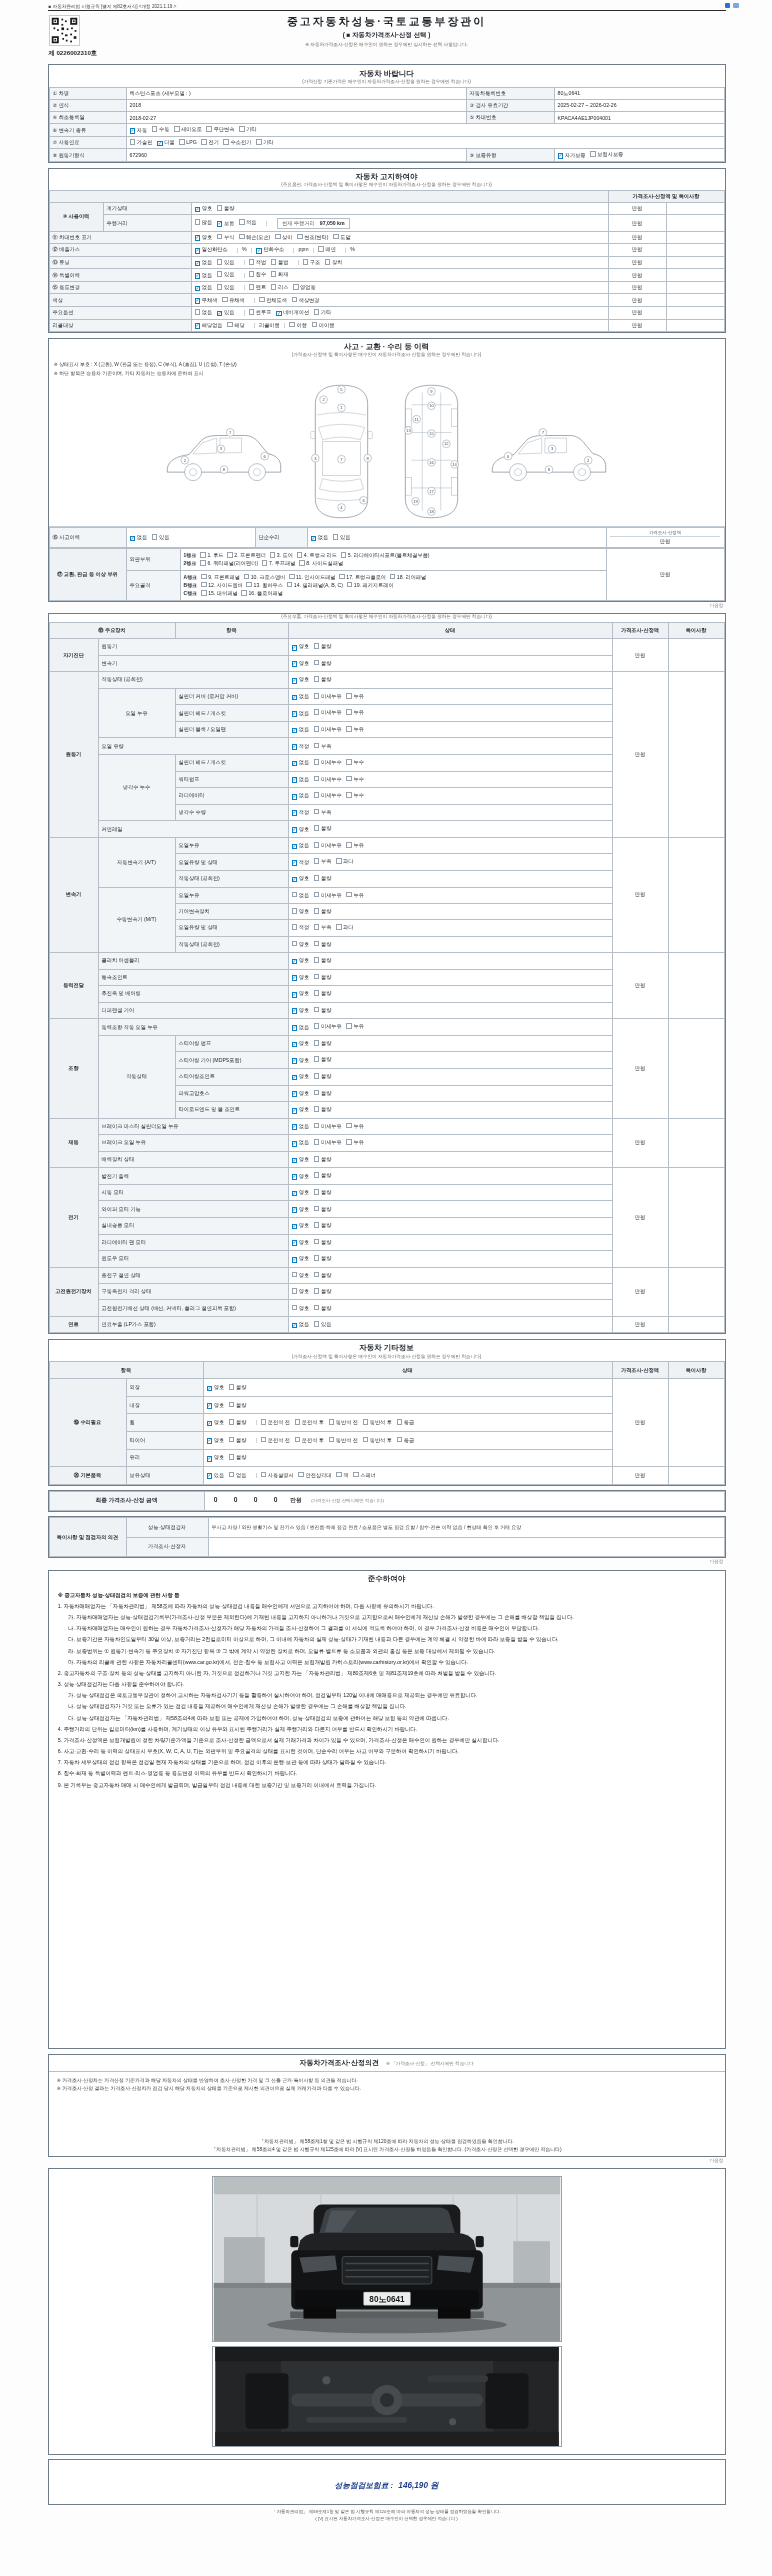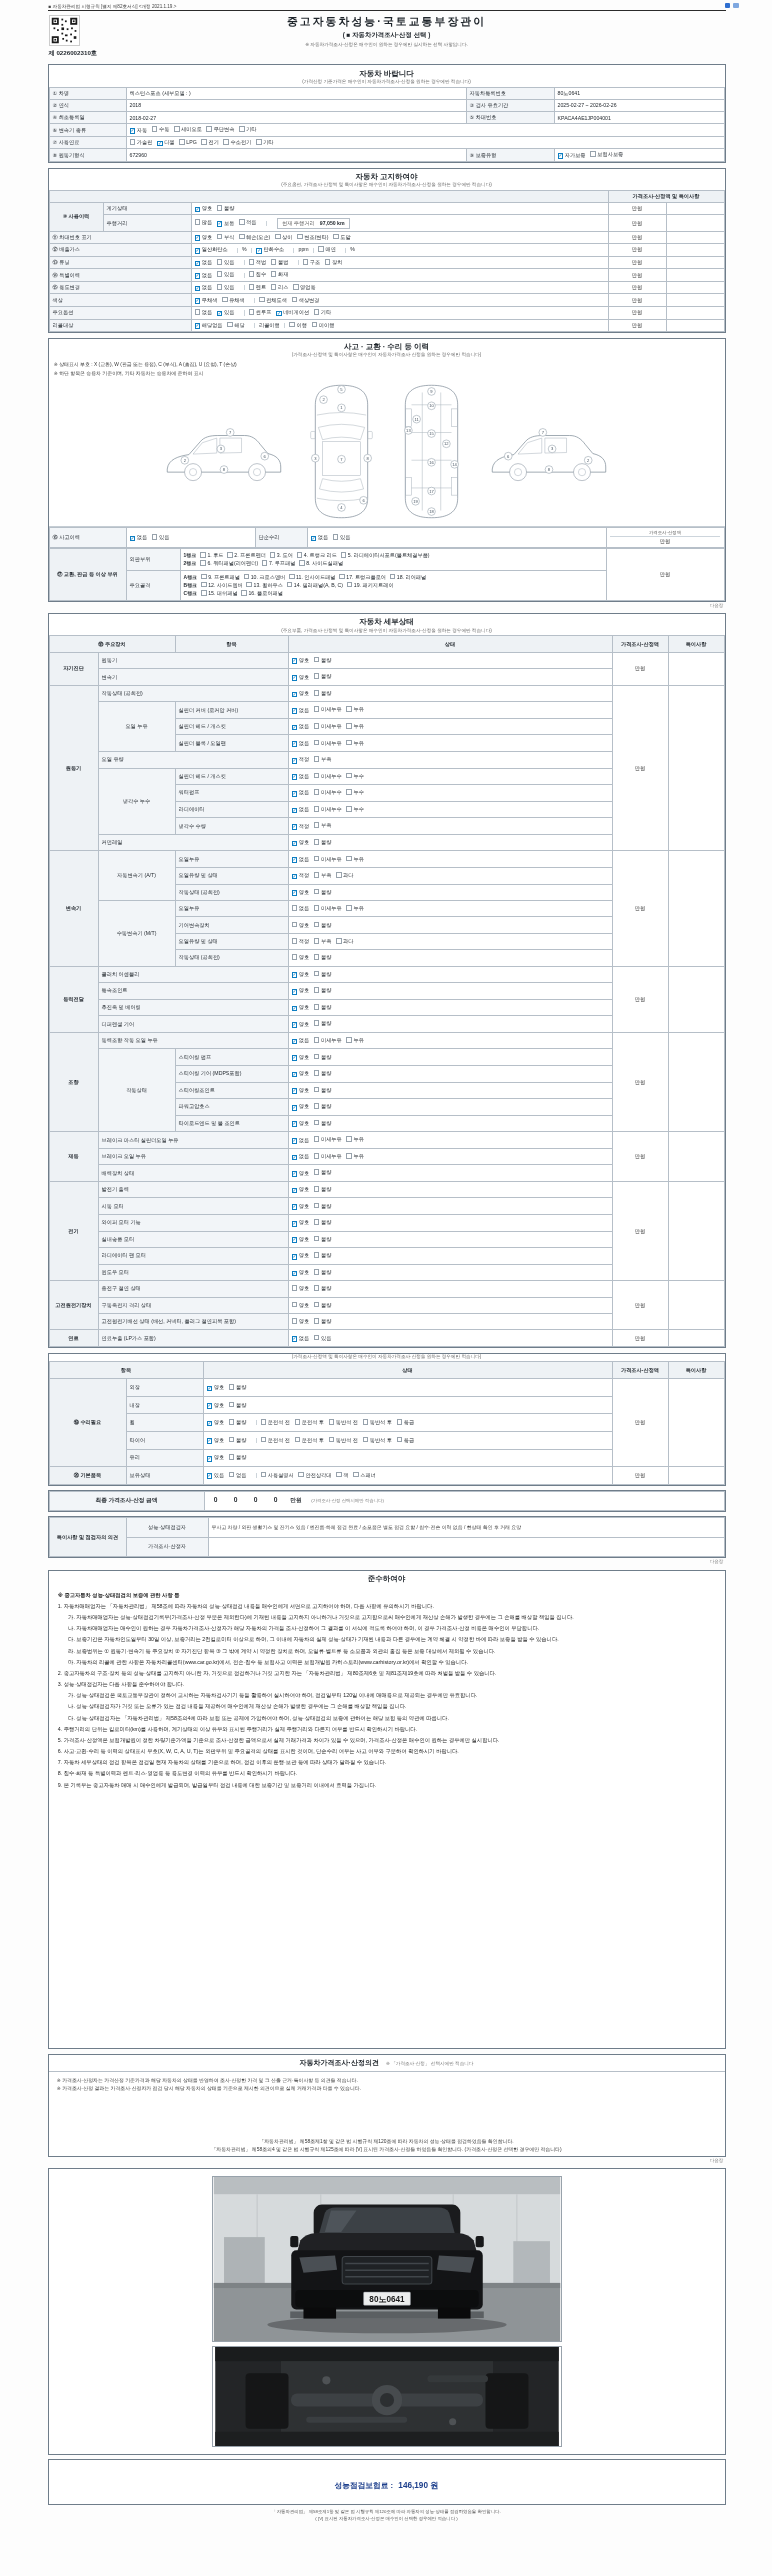--- a/index.html
+++ b/index.html
@@ -58,21 +58,21 @@
   .op-head{display:flex;justify-content:center;align-items:baseline;gap:7.2px;border-bottom:0.5px solid #b6bfc8;padding:3.1px 0;}
   .op-title{font-weight:bold;font-size:7px;}
   .op-note{font-size:4.6px;color:#777;}
   .op-body{padding:5.2px 8.2px;min-height:62px;}
   .op-line{font-size:4.9px;line-height:1.6;color:#333;}
   .confirms{padding:4.1px 6.2px 1px;text-align:center;}
   .confirm{font-size:4.9px;color:#333;margin-bottom:2.1px;}
   .photo-wrap{text-align:center;padding:3.1px 0 6.2px;}
   .photo{display:block;margin:4.1px auto 0;border:0.5px solid #98a2ab;}
   .sig-box{min-height:44px;position:relative;padding:5.2px 15.5px;}
-  .insurance{text-align:center;margin-top:14.4px;font-size:7.7px;font-weight:bold;color:#1d3f8c;}
+  .insurance{text-align:center;margin-top:14.4px;font-size:7.7px;font-weight:bold;color:#1d3f8c;font-style:italic;}
   .insval{font-size:8.2px;margin-left:3.1px;}
   .footer{text-align:center;padding:4.1px 0 2.1px;}
   .footer div{font-size(4.4px);font-size:4.4px;color:#555;margin-bottom:1.5px;}
 </style>
 </head>
 <body>
 
 <div class="marks">
   <span class="mark"></span>
   <span class="mark light"></span>
@@ -465,21 +465,20 @@
               <div class="rank"><b>C랭크</b><span class="ritems"><span class="opt"><span class="cbx"></span><span>15. 대쉬패널</span></span><span class="opt"><span class="cbx"></span><span>16. 플로어패널</span></span></span></div>
             </td>
           </tr>
         </tbody>
     </table>
   </div>
 
   <div class="nextpage">다음장</div>
 
   <div class="sec">
-    <div class="sec-title">자동차 세부상태</div>
     <div class="sec-note">(주요부품, 가격조사·산정액 및 특이사항은 매수인이 자동차가격조사·산정을 원하는 경우에만 적습니다)</div>
     <table id="detail-table">
       <colgroup>
           <col style="width:49px">
           <col style="width:77px">
           <col style="width:113px">
           <col>
           <col style="width:56px">
           <col style="width:56px">
         </colgroup>
@@ -689,20 +688,21 @@
             <td class="lab" colspan="2" style="padding-top: 4.1px; padding-bottom: 4.1px;">연료누출 (LP가스 포함)</td>
             <td class="st" style="padding-top: 4.1px; padding-bottom: 4.1px;"><span class="opt"><span class="cbx on">✓</span><span>없음</span></span><span class="opt"><span class="cbx"></span><span>있음</span></span></td>
             <td class="price" rowspan="1" style="padding-top: 4.1px; padding-bottom: 4.1px;">만원</td>
             <td class="note" rowspan="1" style="padding-top: 4.1px; padding-bottom: 4.1px;"></td>
           </tr>
         </tbody>
     </table>
   </div>
 
   <div class="sec">
+    <div class="sec-title">자동차 기타정보</div>
     <div class="sec-note">(가격조사·산정액 및 특이사항은 매수인이 자동차가격조사·산정을 원하는 경우에만 적습니다)</div>
     <table id="other-table">
       <colgroup>
           <col style="width:77px">
           <col style="width:77px">
           <col>
           <col style="width:56px">
           <col style="width:56px">
         </colgroup>
       <tbody id="other-body">

